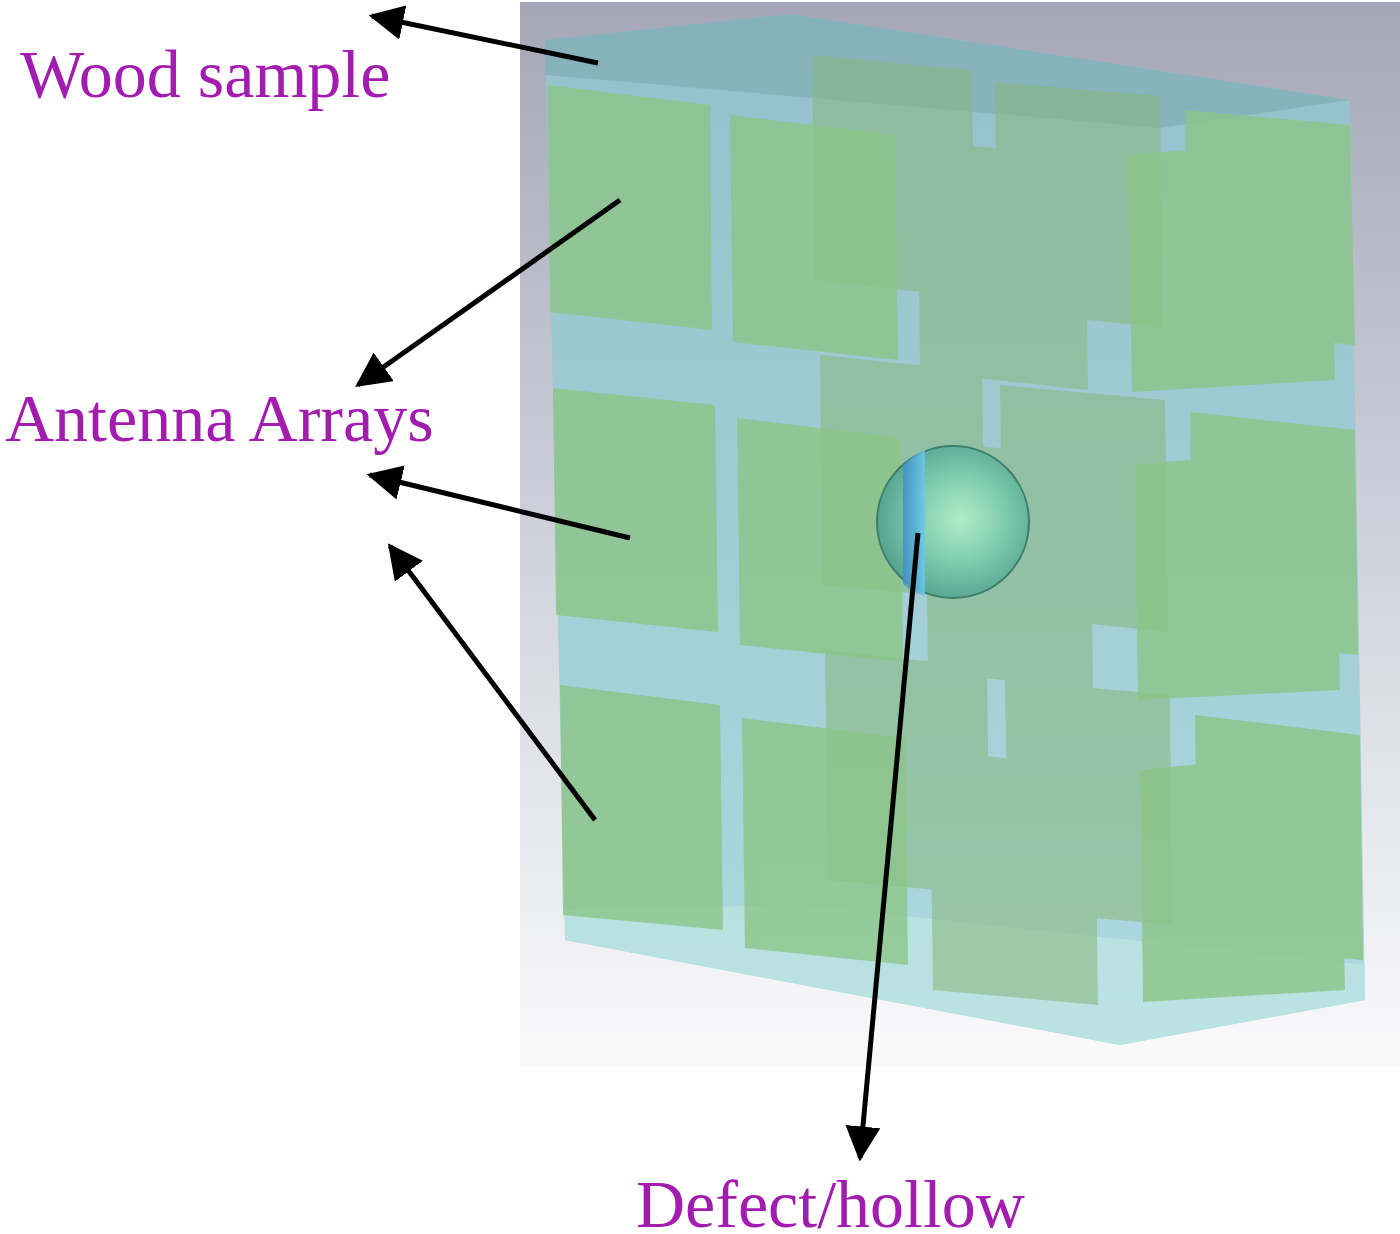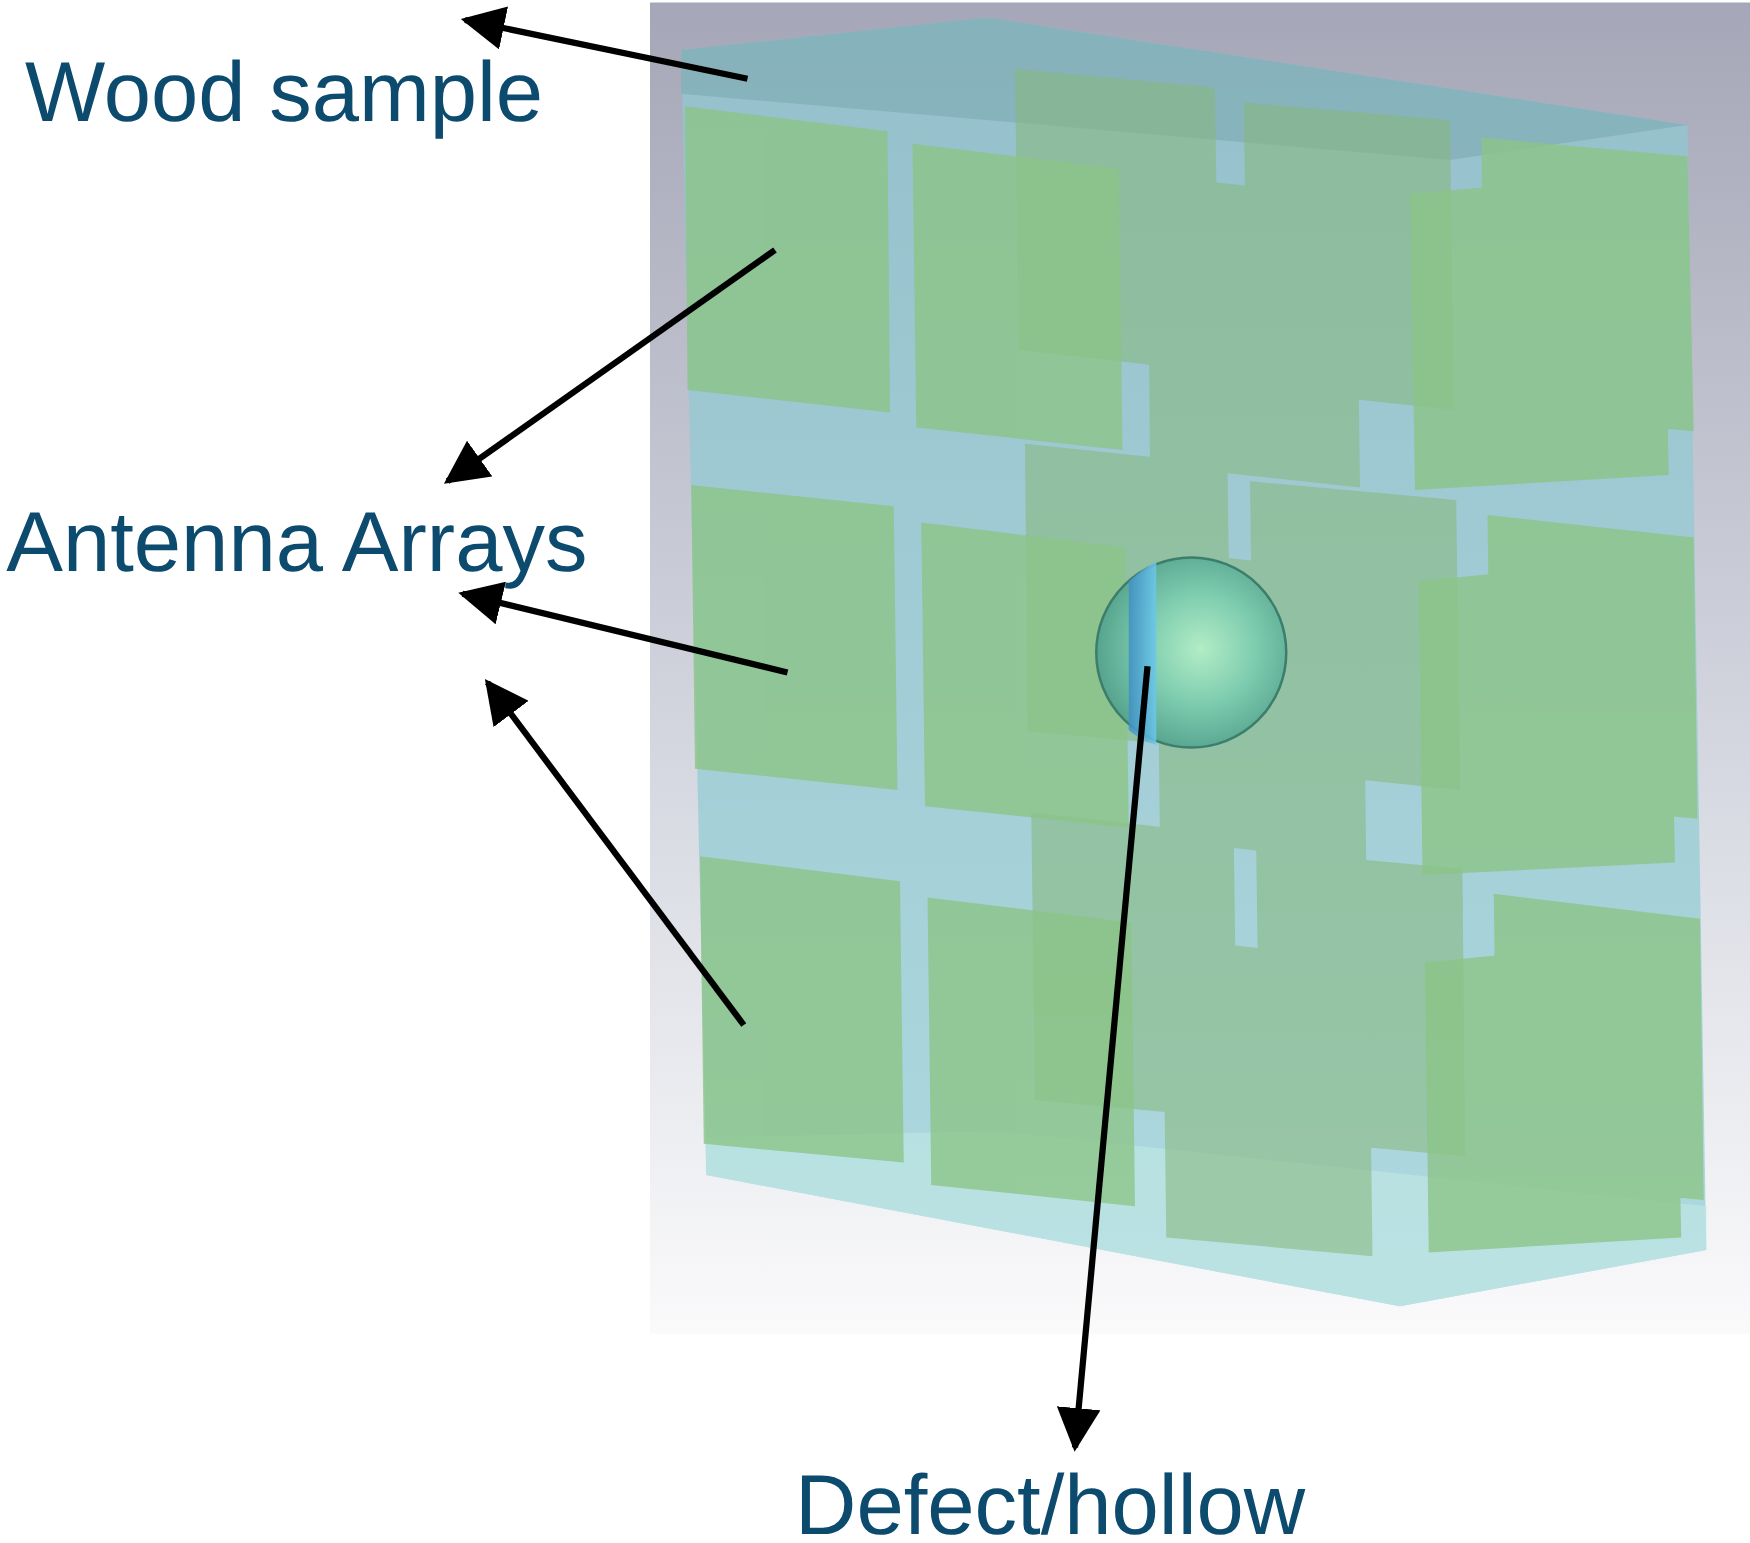--- a/index.html
+++ b/index.html
@@ -1,19 +1,19 @@
 <!DOCTYPE html>
 <html><head>
 <meta charset="utf-8">
 <style>
   html, body { margin:0; padding:0; background:#ffffff; }
   body { width:1400px; height:1234px; position:relative; overflow:hidden; }
   .label {
-    position:absolute; font-family:Liberation Sans, sans-serif;
-    color:#0c4a6e; font-size:68px; line-height:1; white-space:nowrap;
+    position:absolute; font-family:Liberation Serif, serif;
+    color:#a21caf; font-size:68px; line-height:1; white-space:nowrap;
   }
   #scene { position:absolute; left:0; top:0; }
 </style>
 </head>
 <body>
 
 <svg id="scene" width="1400" height="1234" viewBox="0 0 1400 1234">
   <defs>
     <linearGradient id="vpGrad" x1="0" y1="0" x2="0" y2="1">
       <stop offset="0" stop-color="#a5a6b7"></stop>
@@ -77,14 +77,14 @@
   <g stroke="#000" stroke-width="5" fill="none">
     <line x1="598" y1="63" x2="372" y2="16" marker-end="url(#ah)"></line>
     <line x1="620" y1="200" x2="358" y2="385" marker-end="url(#ah)"></line>
     <line x1="630" y1="538" x2="370" y2="475" marker-end="url(#ah)"></line>
     <line x1="595" y1="820" x2="390" y2="546" marker-end="url(#ah)"></line>
     <line x1="918" y1="533" x2="860" y2="1158" marker-end="url(#ah)"></line>
   </g>
 </svg>
 
 <div class="label" style="left:20px; top:40px;">Wood sample</div>
-<div class="label" style="left:5px; top:400px;">Antenna Arrays</div>
+<div class="label" style="left:5px; top:384px;">Antenna Arrays</div>
 <div class="label" style="left:636px; top:1170px;">Defect/hollow</div>
 
 </body></html>

